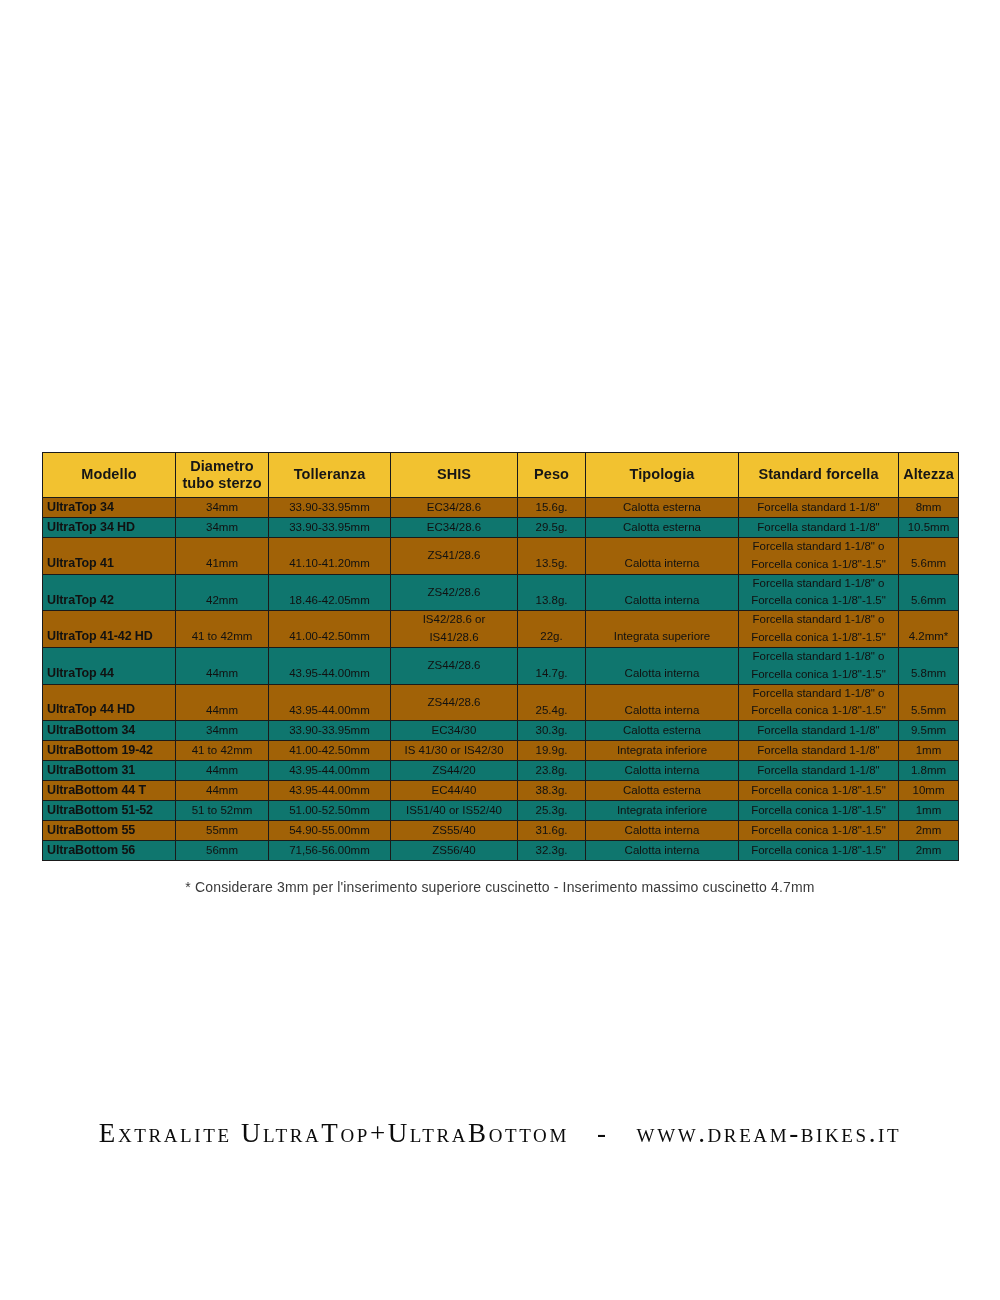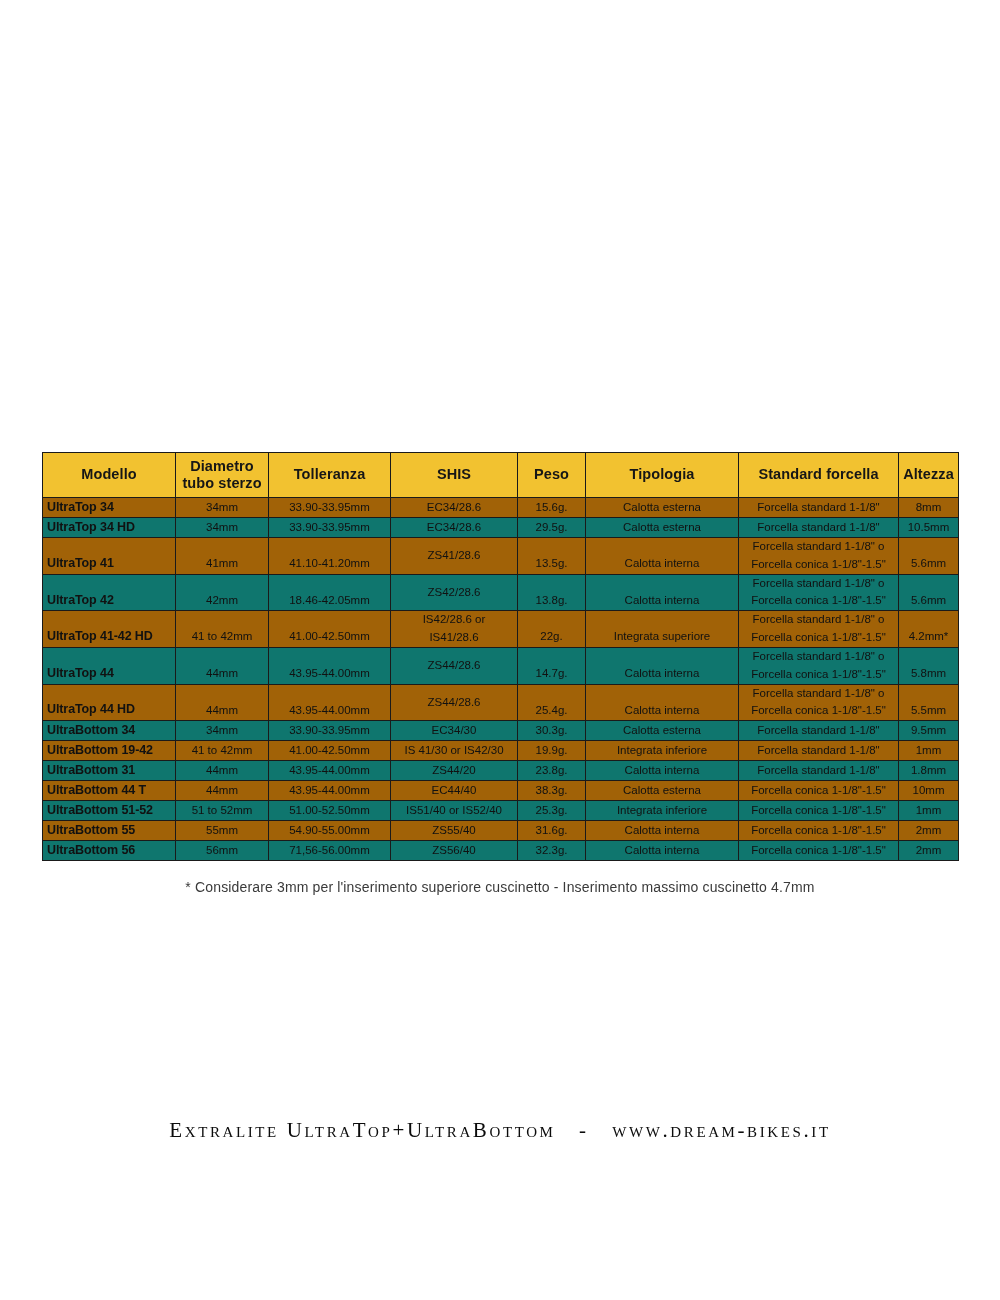--- a/index.html
+++ b/index.html
@@ -108,21 +108,21 @@
 
   
   #bottom-caption {
     position: absolute;
     left: 0;
     top: 1118px;
     width: 1000px;
     text-align: center;
     font-family: "Liberation Serif", "DejaVu Serif", serif;
     font-variant: small-caps;
-    font-size: 21px;
+    font-size: 27px;
     letter-spacing: 2.6px;
     color: #0b0b0b;
     white-space: pre;
   }
 </style>
 </head>
 <body>
 
 <div id="spec-table-wrap">
   <table class="spec">

